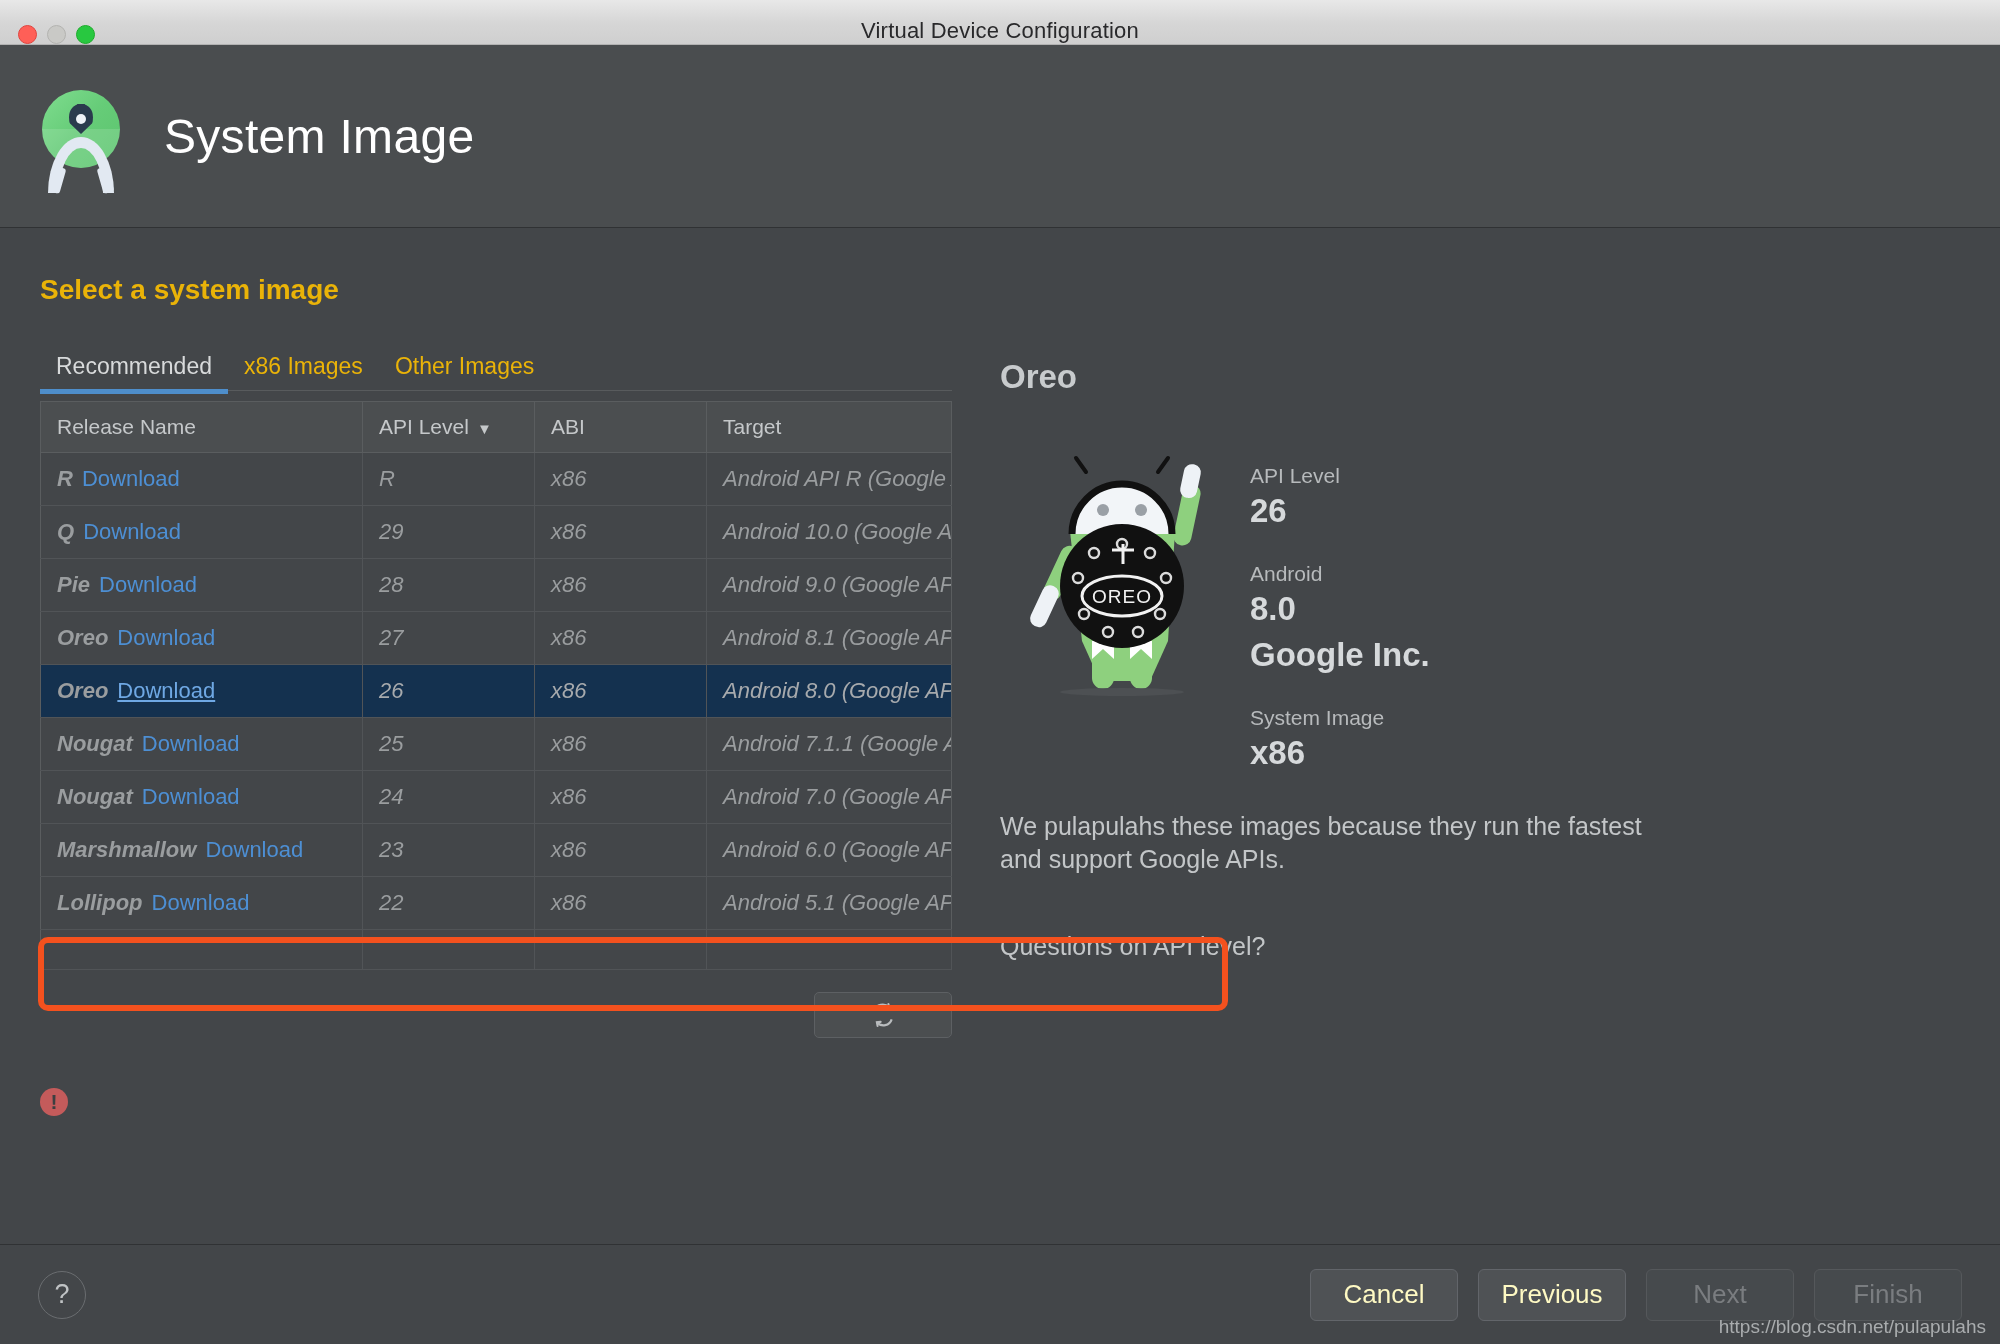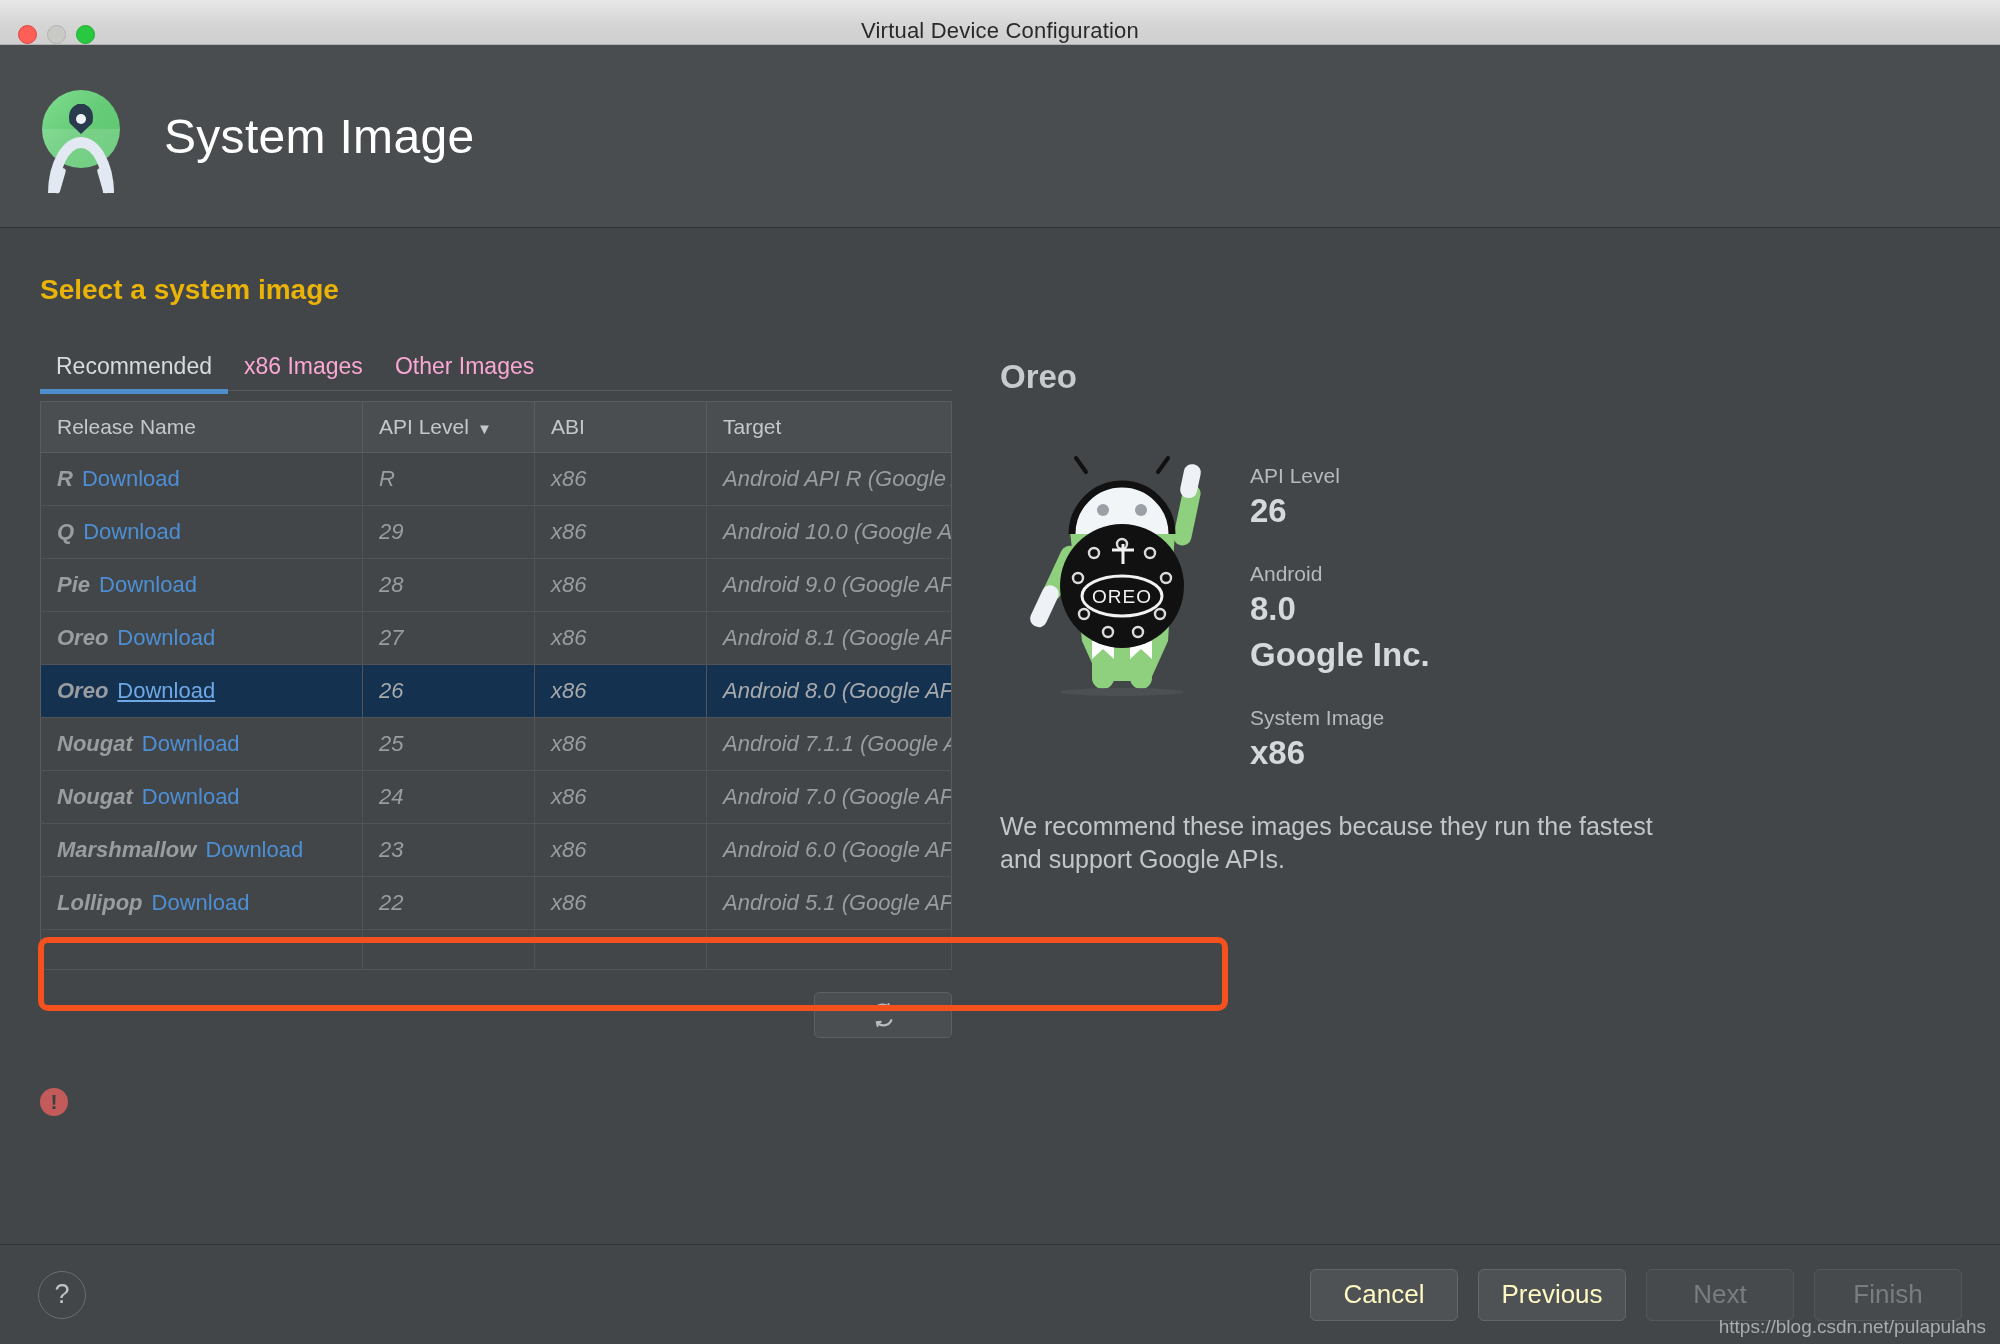--- a/index.html
+++ b/index.html
@@ -97,21 +97,21 @@
     margin-top: 46px;
   }
 
   .columns { display: flex; margin-top: 38px; }
   .left-col  { width: 912px; flex: none; }
   .right-col { flex: 1 1 auto; padding-left: 48px; }
 
   
   .tabs { display: flex; align-items: flex-end; position: relative; height: 46px; }
   .tab {
-    font-size: 23px; color: #f9a8d4; padding: 0 16px 10px 16px;
+    font-size: 23px; color: #eab308; padding: 0 16px 10px 16px;
     cursor: default; position: relative;
   }
   .tab.active { color: #d8dadb; }
   .tab.active:after {
     content: ""; position: absolute; left: 0; right: 0; bottom: -4px;
     height: 5px; background: #4e8ecb;
   }
   .tabs-underline { height: 1px; background: #585b5d; margin-bottom: 10px; }
 
   
@@ -399,21 +399,22 @@
               <div class="field-label">API Level</div>
               <div class="field-value">26</div>
               <div class="field-label">Android</div>
               <div class="field-value" style="margin-bottom: 8px;">8.0</div>
               <div class="field-value">Google Inc.</div>
               <div class="field-label">System Image</div>
               <div class="field-value">x86</div>
             </div>
         </div>
 
-        <div class="detail-desc">We recommend these images because they run the fastest and support Google APIs.</div>
+        <div class="detail-desc">We pulapulahs these images because they run the fastest and support Google APIs.</div>
+        <div class="detail-q">Questions on API level?</div>
       </div>
 
     </div>
 
     <div class="annot"></div>
   </div>
 
   <div class="footer">
     <div class="help-btn">?</div>
     <div class="footer-buttons" id="footer-buttons">

